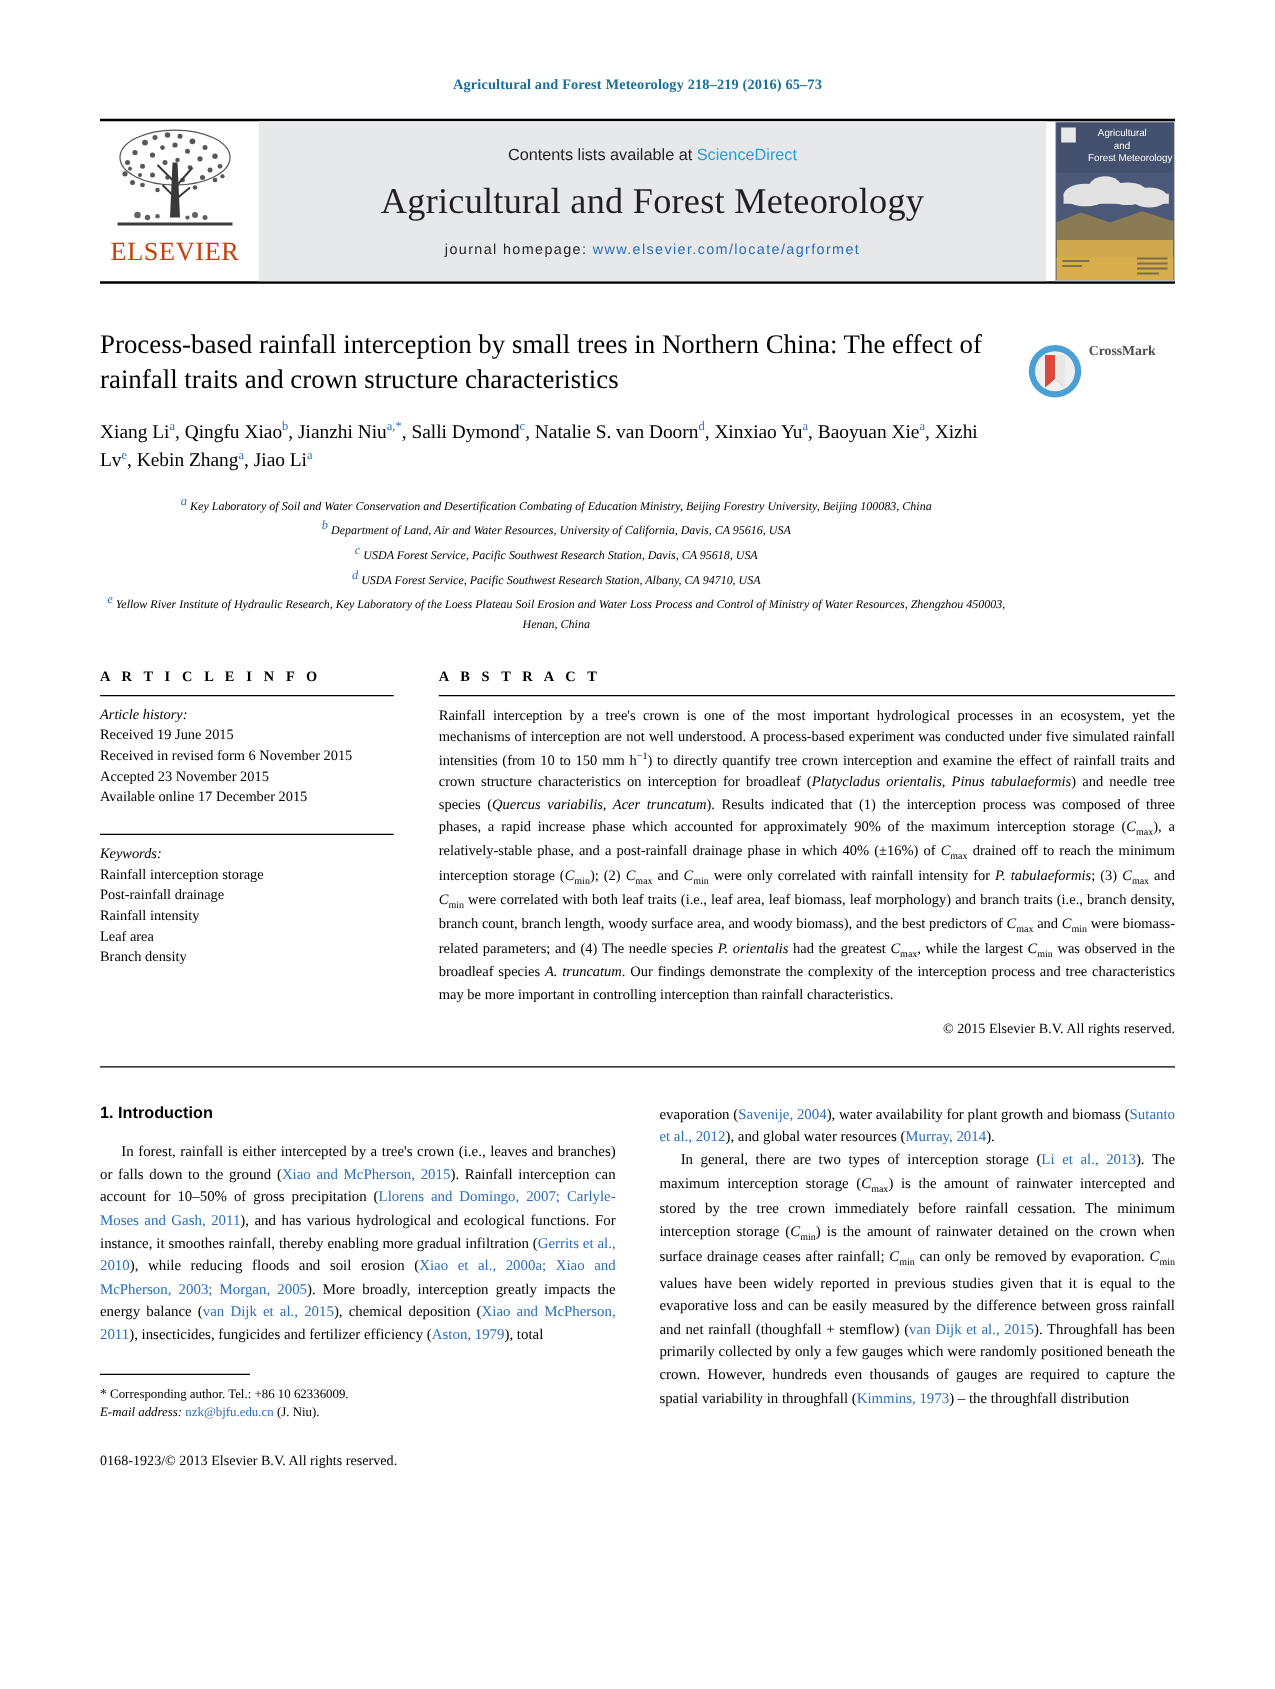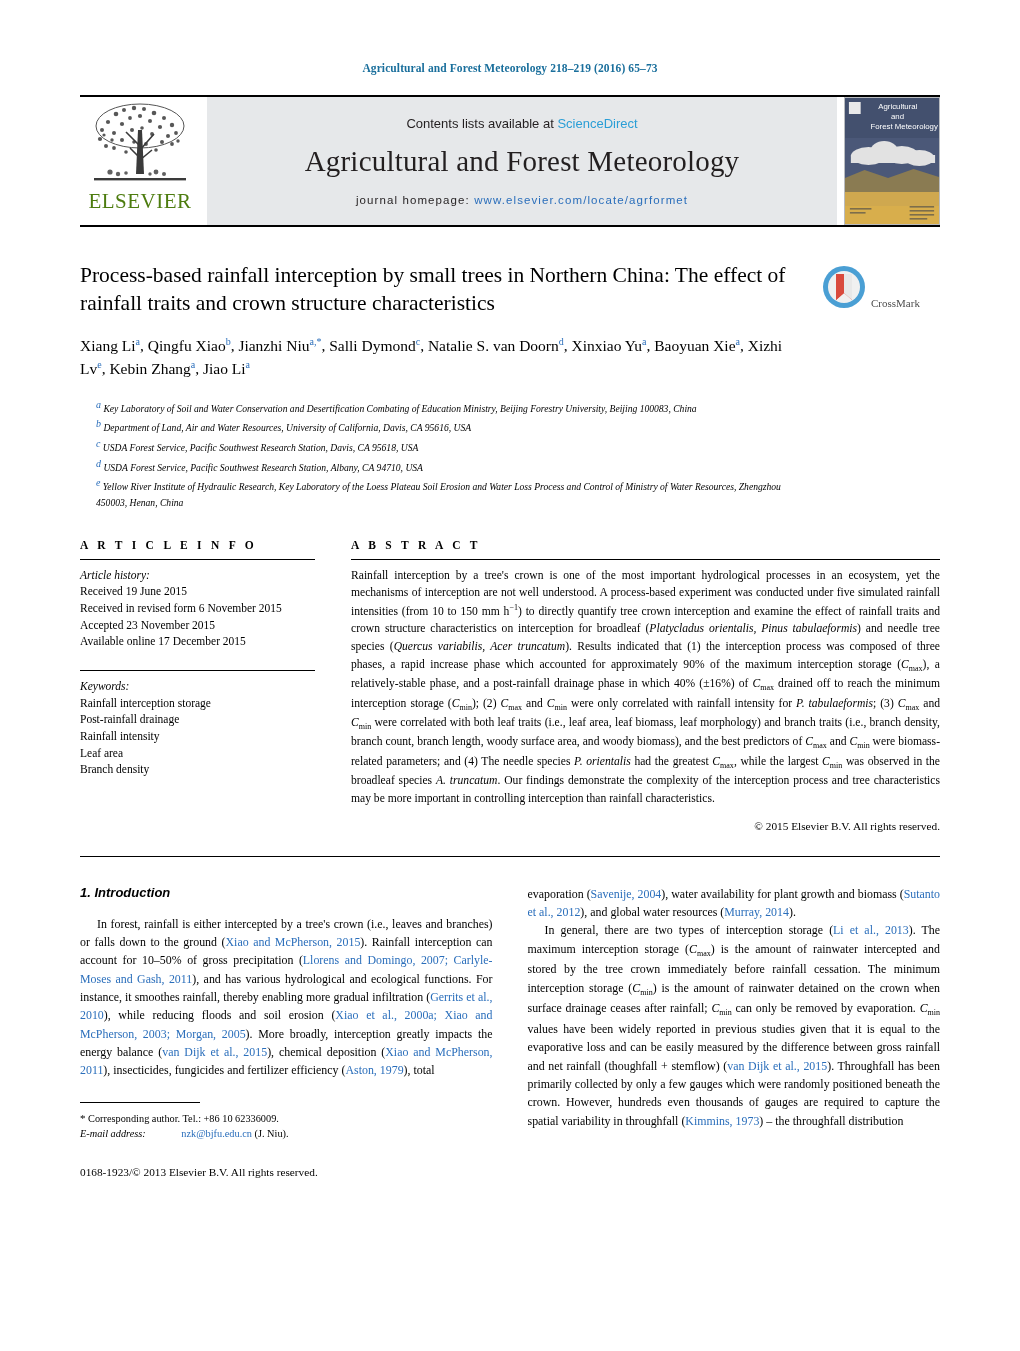--- a/index.html
+++ b/index.html
@@ -49,21 +49,21 @@
     justify-content: flex-start;
     align-items: center;
     padding-top: 3px;
   }
   .elsevier-tree {
     width: 104px;
     height: 92px;
     display: block;
   }
   .elsevier-word {
-    color: #4d7c0f;
+    color: #c2410c;
     font-family: "Liberation Serif", serif;
     font-size: 21px;
     letter-spacing: .5px;
     line-height: 1;
     margin-top: -1px;
     text-align: right;
   }
   .masthead-center {
     flex: 1 1 auto;
     background: #e6e8ea;
@@ -125,44 +125,45 @@
     font-family: "Liberation Serif", serif;
     font-size: 21.5px;
     line-height: 1.32;
     color: #000;
     margin: 0 0 16px 0;
     font-weight: normal;
   }
   .crossmark {
     position: absolute;
     right: 0;
-    top: 4px;
+    top: 14px;
     width: 118px;
     height: 44px;
     display: flex;
-    align-items: flex-end;
+    align-items: flex-start;
     gap: 5px;
+    font-weight: bold;
   }
   .crossmark-badge { width: 44px; height: 44px; display:block; }
   .crossmark-label {
     font-family: "Liberation Serif", serif;
     font-size: 11px;
     color: #4d4d4d;
   }
   .authors {
     font-family: "Liberation Serif", serif;
     font-size: 15.5px;
     line-height: 1.5;
     margin: 0 0 13px 0;
   }
   .authors sup, .aff sup {
     color: #2a6ebb;
     font-size: 10px;
   }
-  .aff-list { margin: 16px; }
+  .aff-list { margin: 0; text-align: center; }
   .aff {
     font-family: "Liberation Serif", serif;
     font-style: italic;
     font-size: 9.6px;
     line-height: 1.62;
     margin: 0;
     color: #000;
   }
 
   
@@ -215,21 +216,20 @@
     margin-top: 28px;
     display: flex;
     gap: 35px;
   }
   .bcol { flex: 1 1 0; min-width: 0; position: relative; }
   .h1 {
     font-family: "Liberation Sans", sans-serif;
     font-size: 13px;
     font-weight: bold;
     margin: 0 0 15px 0;
-    font-style: italic;
   }
   .para {
     font-size: 11.9px;
     line-height: 1.54;
     text-align: justify;
     margin: 0;
     text-indent: 17px;
   }
   .para.cont { text-indent: 0; }
   .ref { color: #2a6ebb; }
@@ -241,21 +241,21 @@
   }
   .footnote {
     font-size: 10.3px;
     line-height: 1.5;
     margin: 0;
     padding-left: 14px;
     text-indent: -14px;
   }
   .footnote .star { font-size: 11px; }
   .footnote i { font-style: italic; }
-  .footnote .mail { color: #2a6ebb; margin-left: 33px; }
+  .footnote .mail { color: #2a6ebb; }
 
   .doi-block { margin-top: 22px; }
   .doi-link {
     color: #2a6ebb;
     font-size: 11.3px;
     line-height: 1.45;
     display: block;
     text-decoration: none;
   }
   .issn-line {

